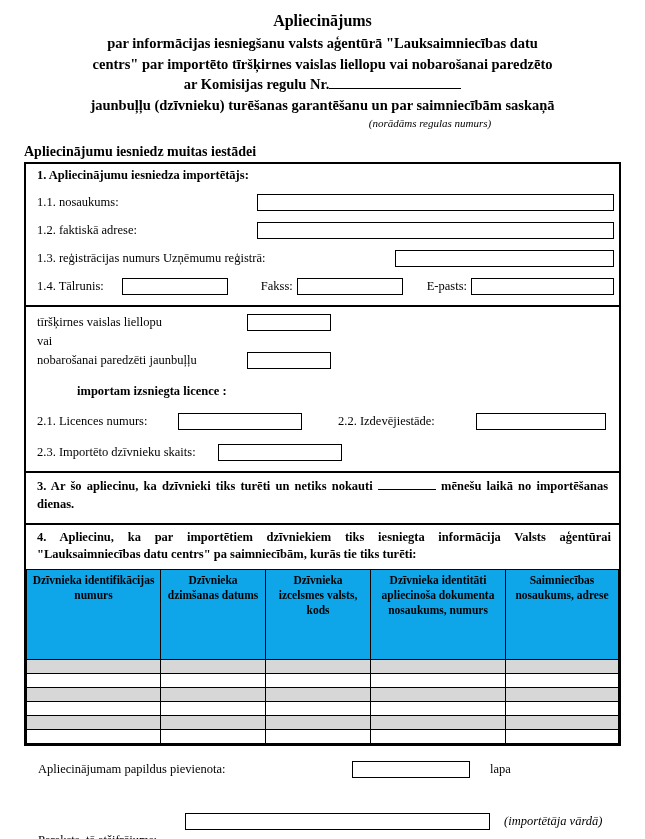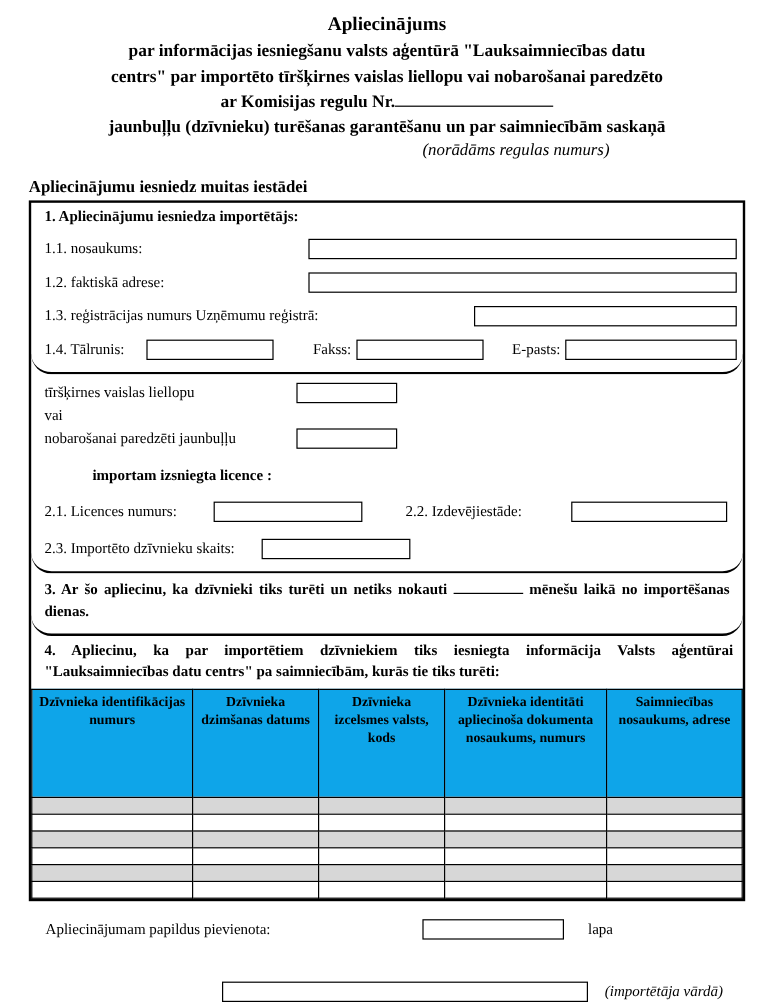--- a/index.html
+++ b/index.html
@@ -8,27 +8,27 @@
     width:645px; height:839px; overflow:hidden;
     font-family:"Liberation Serif", serif;
     font-size:12.5px; color:#000;
   }
   .page { padding:12px 24px 0 24px; }
 
   
   .title { text-align:center; font-weight:bold; font-size:16px; margin-bottom:3px; }
   .subtitle-line { text-align:center; font-weight:bold; font-size:14.5px; line-height:1.42; }
   .blank-underline { display:inline-block; width:132px; height:1.05em; border-bottom:1.5px solid #000; vertical-align:baseline; }
-  .reg-note { font-style:italic; font-size:14px; text-align:center; padding-left:215px; margin-top:1px; }
+  .reg-note { font-style:italic; font-size:11px; text-align:center; padding-left:215px; margin-top:1px; }
 
   .intro { font-weight:bold; font-size:14px; margin-top:15px; margin-bottom:2px; }
 
   
   .form-box { border:2px solid #000; }
-  .section { border-bottom:2px solid #000; padding:4px 5px 10px 11px;border-radius:17px; }
+  .section { border-bottom:2px solid #000; padding:4px 5px 10px 11px; }
   .section.last { border-bottom:none; padding:0; }
   .sec-title { font-weight:bold; }
   .title-note { font-weight:bold; font-style:italic; font-size:10.5px; }
 
   .frow { display:flex; align-items:center; margin-top:11px; }
   .lbl { white-space:nowrap; flex:none; }
   .ibox { border:1px solid #000; height:17px; background:#fff; flex:none; }
   .grow { flex:1 1 auto; }
 
   .w220 { width:220px; }

